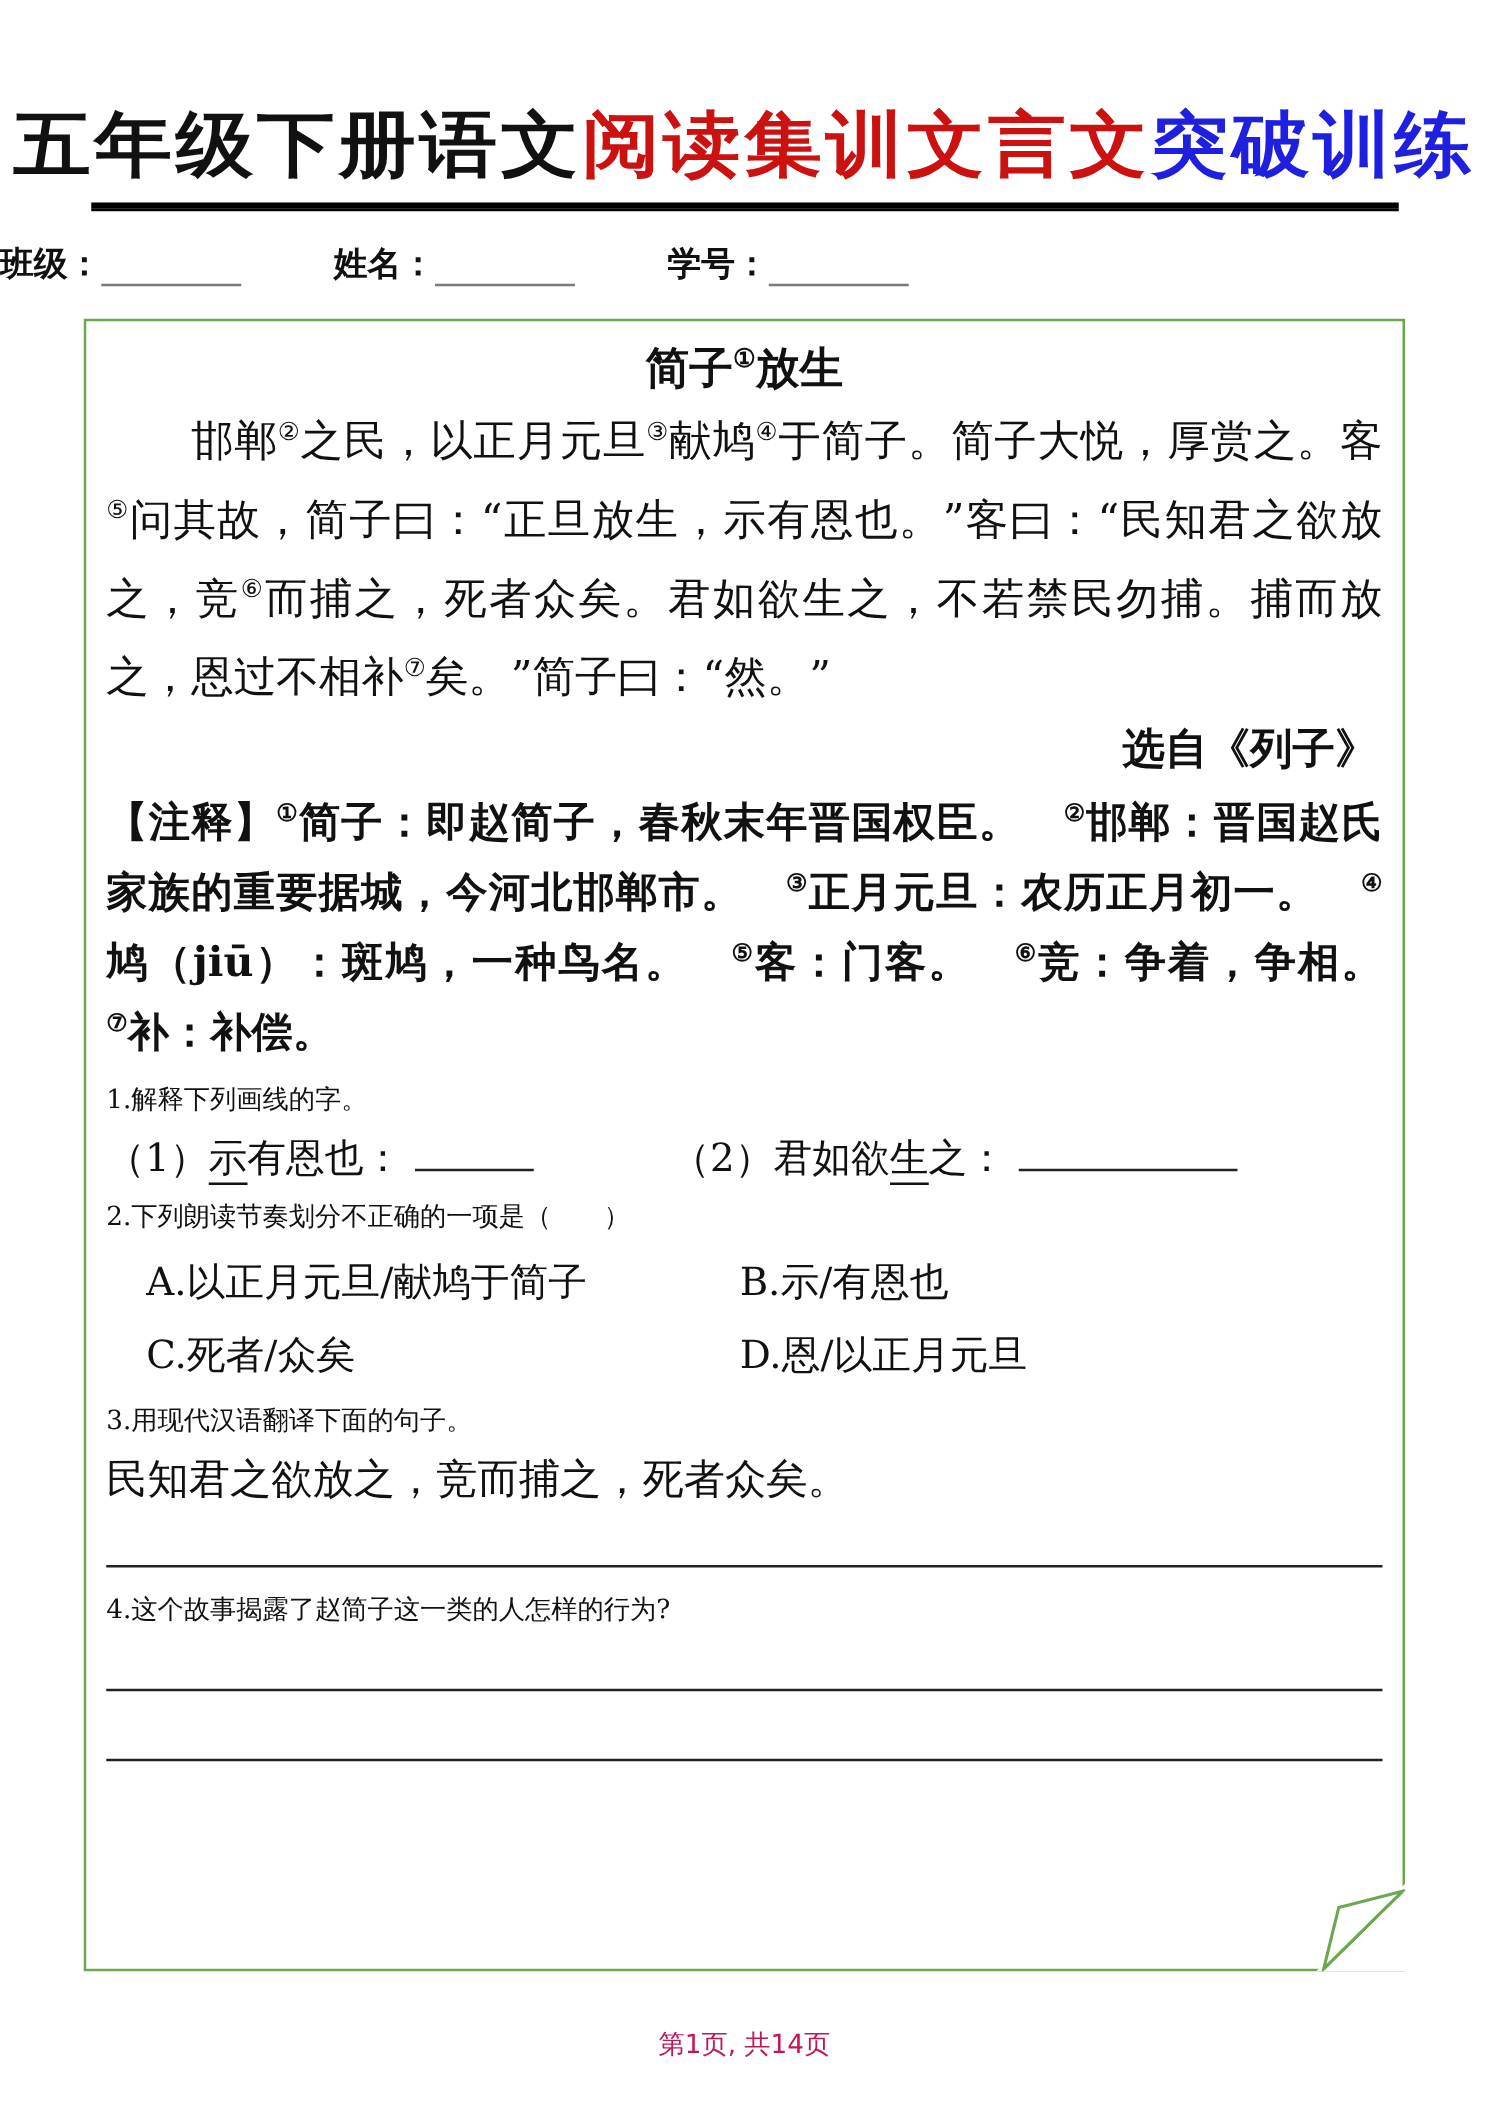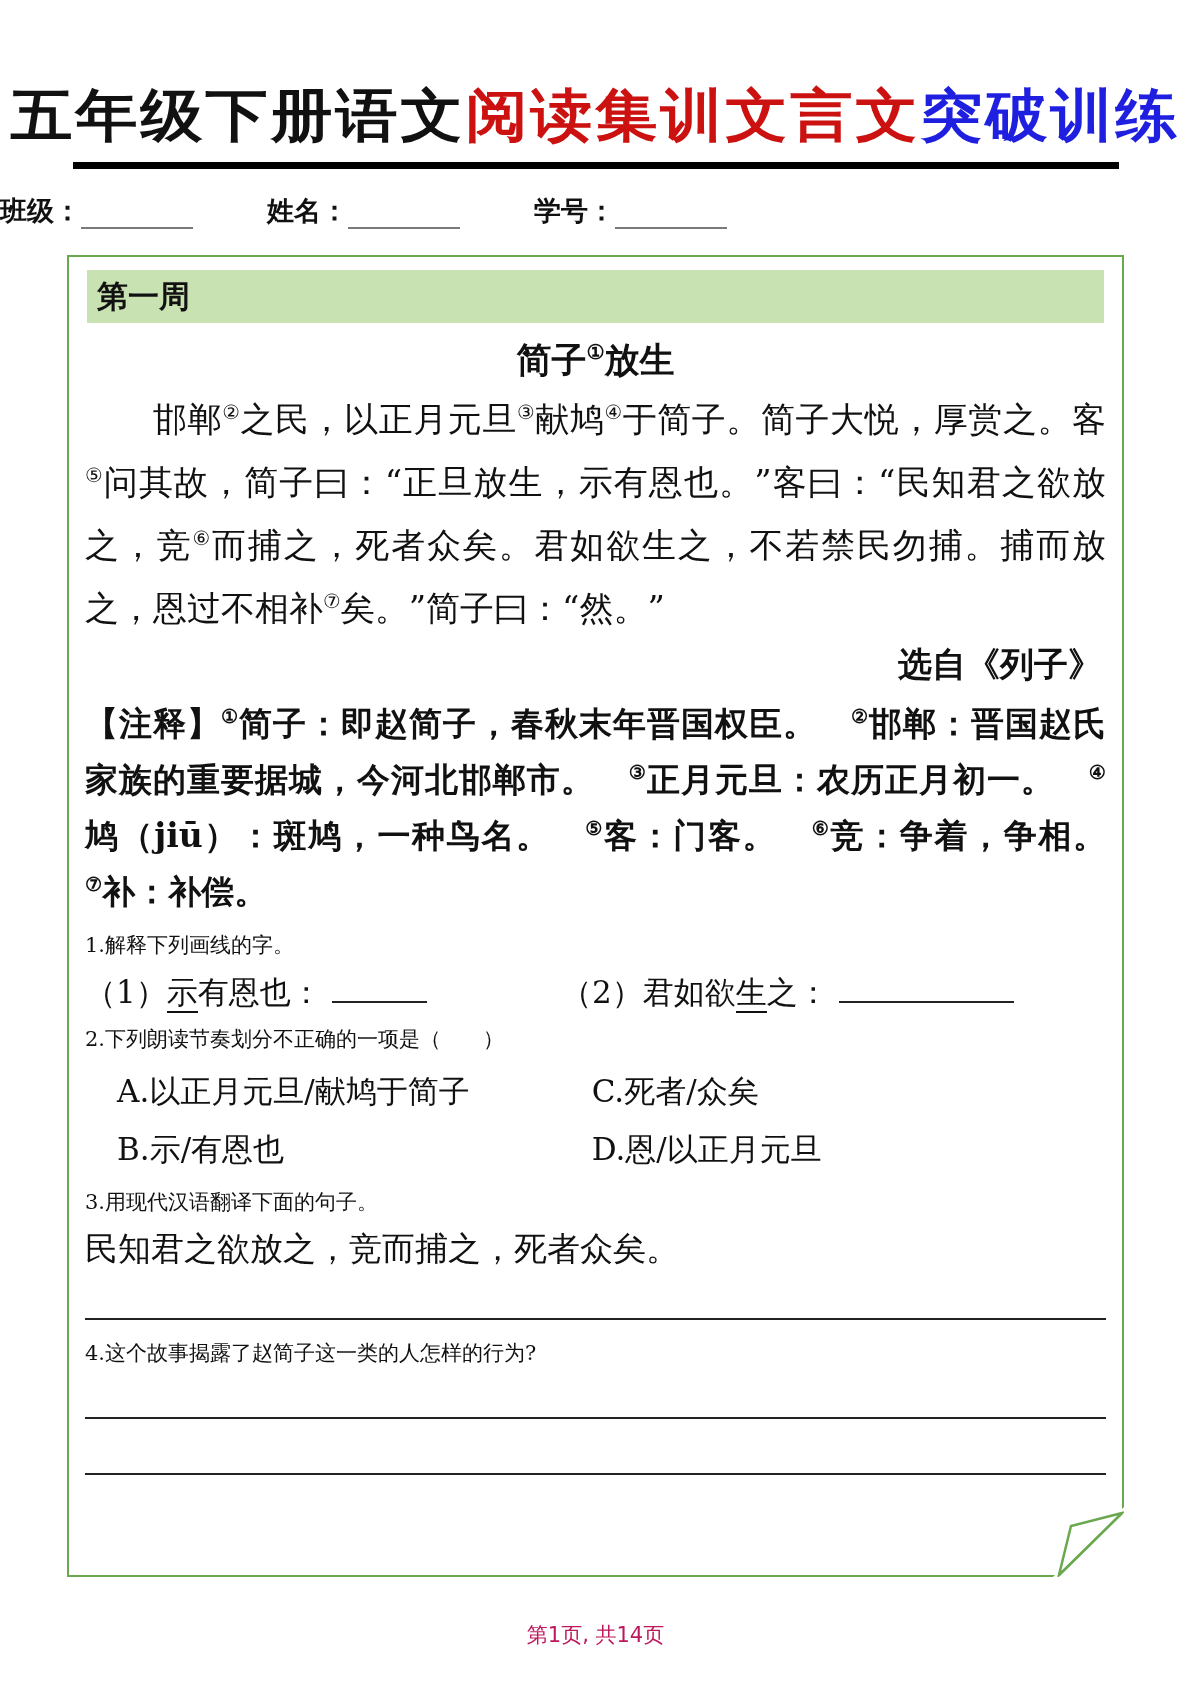--- a/index.html
+++ b/index.html
@@ -57,21 +57,21 @@
   .passage {
     font-size: 34px; line-height: 1.85; text-align: justify;
     margin-top: 4px; text-indent: 2em;
   }
   .passage sup, .passage-title sup, .notes sup {
     font-size: 0.58em; vertical-align: super; line-height: 0;
   }
   .source { text-align: right; font-size: 34px; font-weight: bold; margin-top: 2px; padding-right: 4px; }
   .notes { font-size: 33px; font-weight: bold; line-height: 1.7; text-align: justify; margin-top: 8px; }
   .question { font-size: 21px; margin-top: 10px; line-height: 1.45; }
-  .q1-items { display: flex; margin-top: 12px; font-size: 31px; align-items: flex-end; gap: 24px; }
+  .q1-items { display: flex; margin-top: 12px; font-size: 31px; align-items: flex-end; }
   .q1-item-first { width: 452px; }
   .u-char {
     display: inline-block; border-bottom: 2px solid #111; line-height: 1.15;
   }
   .small-blank-1 { display: inline-block; width: 95px; height: 30px; border-bottom: 2px solid #222; }
   .small-blank-2 { display: inline-block; width: 175px; height: 30px; border-bottom: 2px solid #222; }
   .options {
     display: grid; grid-template-columns: 48% 52%;
     row-gap: 16px; padding-left: 32px; margin-top: 16px;
     font-size: 31px;
@@ -110,23 +110,20 @@
       <span class="blank"></span>
     </div>
     <div class="info-item">
       <span>学号：</span>
       <span class="blank"></span>
     </div>
   </div>
 
   <div class="box" id="worksheet-box" style="border-color: rgb(106, 168, 79);">
 
-    <div class="band" id="week-band" style="background: rgb(201, 226, 178);">
-      <span>第一周</span>
-    </div>
 
     <div class="passage-title">简子<sup>①</sup>放生</div>
 
     <div class="passage">邯郸<sup>②</sup>之民，以正月元旦<sup>③</sup>献鸠<sup>④</sup>于简子。简子大悦，厚赏之。客<sup>⑤</sup>问其故，简子曰：“正旦放生，示有恩也。”客曰：“民知君之欲放之，竞<sup>⑥</sup>而捕之，死者众矣。君如欲生之，不若禁民勿捕。捕而放之，恩过不相补<sup>⑦</sup>矣。”简子曰：“然。”</div>
 
     <div class="source">选自《列子》</div>
 
     <div class="notes">【注释】<sup>①</sup>简子：即赵简子，春秋末年晋国权臣。　<sup>②</sup>邯郸：晋国赵氏家族的重要据城，今河北邯郸市。　<sup>③</sup>正月元旦：农历正月初一。　<sup>④</sup>鸠（jiū）：斑鸠，一种鸟名。　<sup>⑤</sup>客：门客。　<sup>⑥</sup>竞：争着，争相。　<sup>⑦</sup>补：补偿。</div>
 
     <div class="question">1.解释下列画线的字。</div>
@@ -139,22 +136,22 @@
       <span>
         <span>（2）</span><span>君如欲</span><span class="u-char">生</span><span>之：</span>
         <span class="small-blank-2"></span>
       </span>
     </div>
 
     <div class="question">2.下列朗读节奏划分不正确的一项是（　　）</div>
 
     <div class="options">
       <span>A.以正月元旦/献鸠于简子</span>
+      <span>B.示/有恩也</span>
       <span>C.死者/众矣</span>
-      <span>B.示/有恩也</span>
       <span>D.恩/以正月元旦</span>
     </div>
 
     <div class="question" style="margin-top:16px">3.用现代汉语翻译下面的句子。</div>
     <div class="sentence">民知君之欲放之，竞而捕之，死者众矣。</div>
     <div class="answer-line al-1"></div>
 
     <div class="question" style="margin-top:18px">4.这个故事揭露了赵简子这一类的人怎样的行为?</div>
     <div class="answer-line al-2"></div>
     <div class="answer-line al-3"></div>

